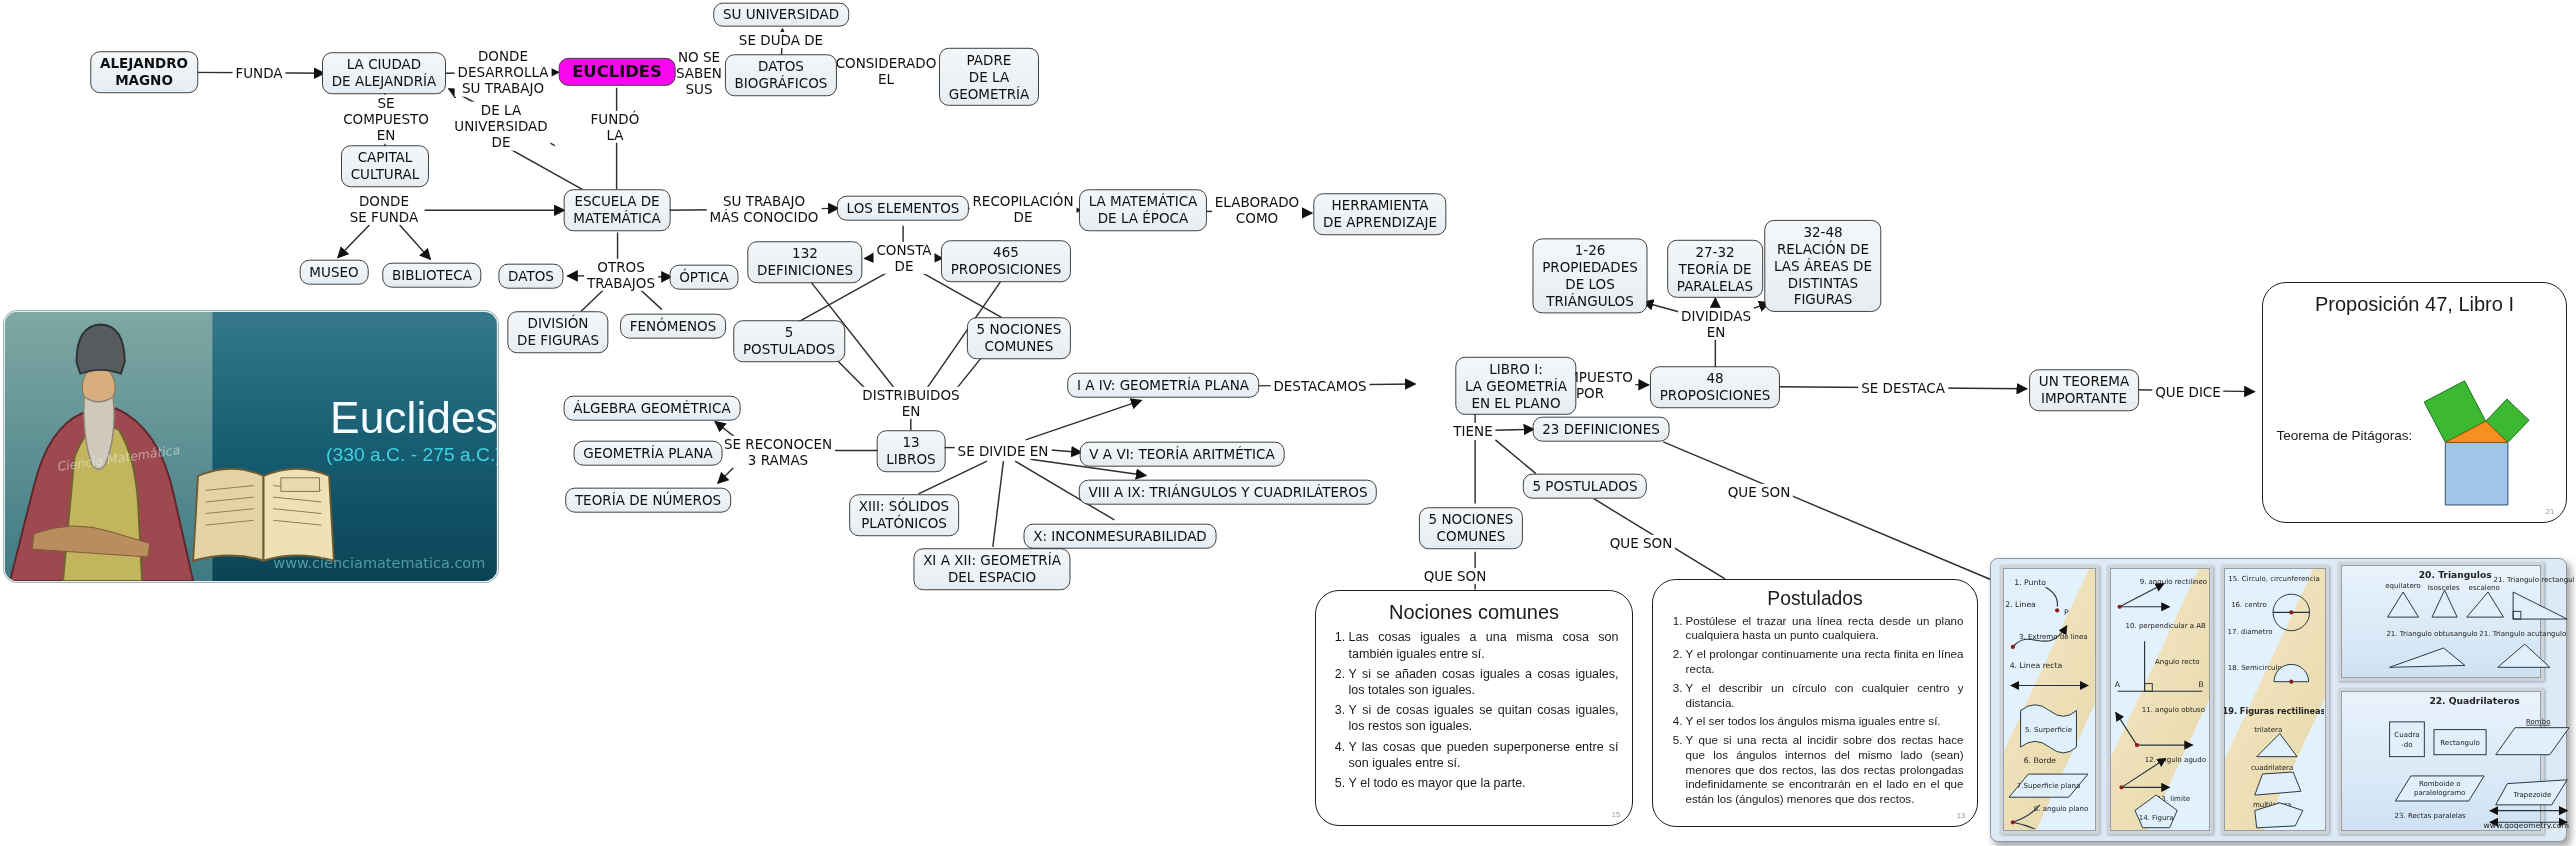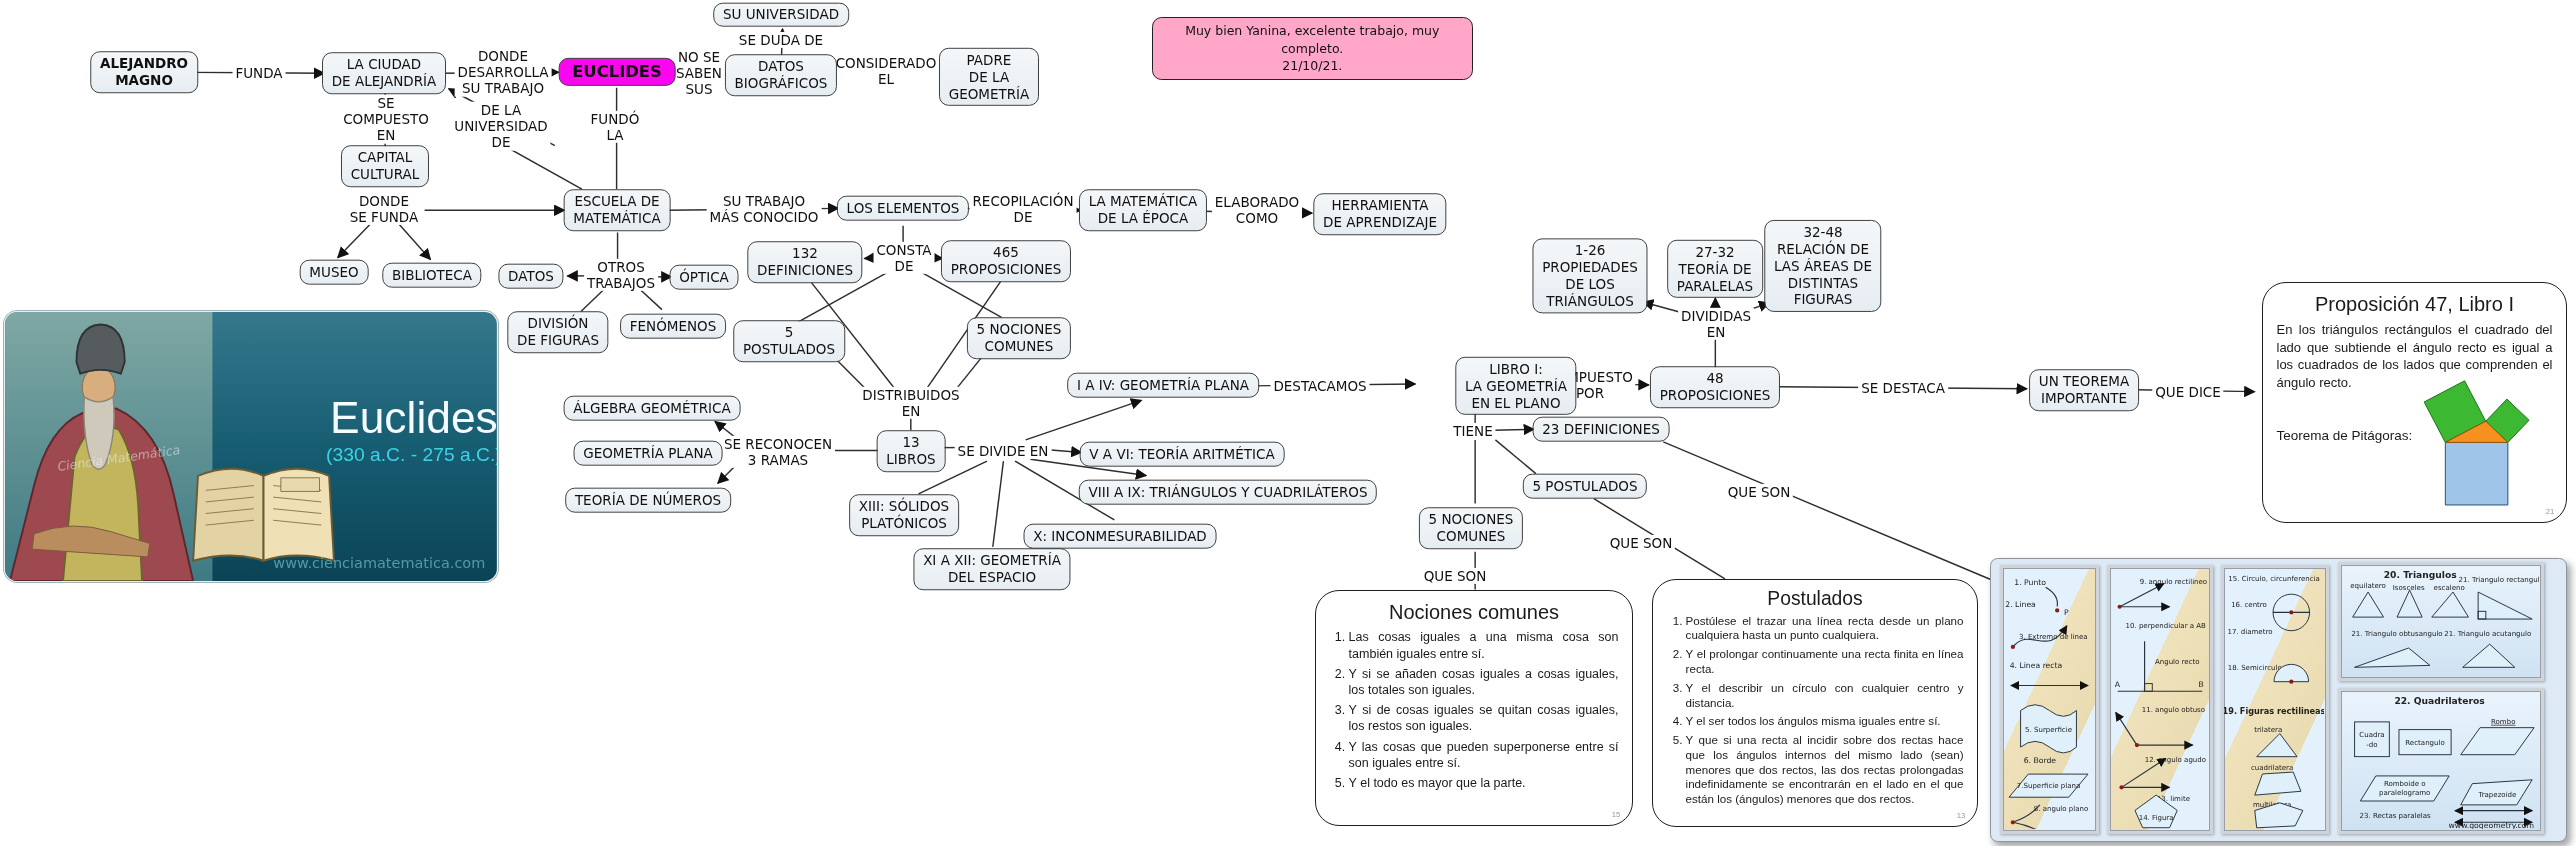--- a/index.html
+++ b/index.html
@@ -31,21 +31,21 @@
   #slide-prop p{margin:3.9px 13.5px;font-size:13px;text-align:justify;line-height:1.35;}
   #slide-prop .cap{position:absolute;left:13.5px;top:145px;font-size:13.5px;}
   #slide-prop svg{position:absolute;right:9.6px;bottom:11.6px;}
   .banner{position:absolute;left:3.9px;top:311px;width:492px;height:269px;border-radius:13.5px;
           overflow:hidden;border:1.9px solid #e6eef0;box-shadow:0 0 0 1px #9fb4ba;z-index:3;}
   .figs{position:absolute;left:1990px;top:558px;width:575px;height:282px;
         background:#dde9f4;border:1.9px solid #8d959e;border-radius:7.7px;
         box-shadow:3.9px 4.8px 7.7px rgba(0,0,0,.35);z-index:3;}
   .fpanel{position:absolute;background:linear-gradient(115deg,#e3f1fc 40%,#efe1ba 40%,#eadcb2 72%,#e3f1fc 72%);
           border:3.9px solid #ced4da;box-shadow:inset 0 0 0 1px #979ea6,1px 1px 2.9px rgba(0,0,0,.3);box-sizing:border-box;}
-  .fpanel.blue{background:linear-gradient(#e9f3fc,#cfe2f2);}
+  .fpanel.blue{background:linear-gradient(#e9f3fc,#cfe2f2);padding-left:35px;}
   .fpanel svg{display:block;}
   .fpanel text{font-family:"DejaVu Sans",sans-serif;font-size:8px;fill:#222;}
   text.small{font-size:7.3px;}
   text.bold{font-weight:bold;font-size:8.5px;}
   text.title{font-weight:bold;font-size:9.5px;}
   .shape{fill:#dff0fa;stroke:#26323e;stroke-width:1;}
   .ln{stroke:#26323e;stroke-width:1.2;fill:none;}
   .dot{fill:#8b1a1a;}
 </style>
 </head>
@@ -231,22 +231,20 @@
 TEORÍA DE
 PARALELAS</div>
   <div class="node" style="left:1823px;top:266px">32-48
 RELACIÓN DE
 LAS ÁREAS DE
 DISTINTAS
 FIGURAS</div>
   <div class="node" style="left:2084px;top:390px">UN TEOREMA
 IMPORTANTE</div>
 
-  <div class="note">Muy bien Yanina, excelente trabajo, muy completo.
-21/10/21.</div>
 
   <div class="banner">
     <svg width="492" height="269" viewBox="0 0 510 279">
       <defs>
         <linearGradient id="teal" x1="0" y1="0" x2="0" y2="1">
           <stop offset="0" stop-color="#35788c"></stop>
             <stop offset="0.5" stop-color="#175d72"></stop>
             <stop offset="1" stop-color="#0b4356"></stop>
         </linearGradient>
         <linearGradient id="sky" x1="0" y1="0" x2="0" y2="1">
@@ -281,21 +279,20 @@
       </g>
       <text x="424" y="125" font-size="46" fill="#f4fcff" text-anchor="middle" font-family="Liberation Sans, sans-serif">Euclides</text>
       <text x="424" y="155" font-size="20" fill="#3fd2e4" text-anchor="middle" font-family="Liberation Sans, sans-serif">(330 a.C. - 275 a.C.)</text>
       <text x="55" y="165" font-size="13" fill="#e8f4f2" opacity="0.5" font-style="italic" transform="rotate(-8 55 165)">Ciencia Matemática</text>
       <text x="498" y="266" font-size="15" fill="#7fd3d6" opacity="0.6" text-anchor="end">www.cienciamatematica.com</text>
     </svg>
   </div>
 
   <div class="slide" id="slide-prop" style="left:2262px;top:282px;width:305px;height:241px">
     <h2>Proposición 47, Libro I</h2>
-    <p>En los triángulos rectángulos el cuadrado del lado que subtiende el ángulo recto es igual a los cuadrados de los lados que comprenden el ángulo recto.</p>
     <div class="cap">Teorema de Pitágoras:</div>
     <svg width="154" height="140" viewBox="0 0 160 145">
       <polygon points="45,75 110,75 110,140 45,140" fill="#9fc5e8" stroke="#2b4a6b"></polygon>
       <polygon points="45,75 87,53 65,11 23,33" fill="#3cb832" stroke="#1c6e1a"></polygon>
       <polygon points="87,53 110,75 132,52 109,30" fill="#3cb832" stroke="#1c6e1a"></polygon>
       <polygon points="45,75 110,75 87,53" fill="#f6901e" stroke="#8c520f"></polygon>
     </svg>
     <div class="pagenum">21</div>
   </div>
 

